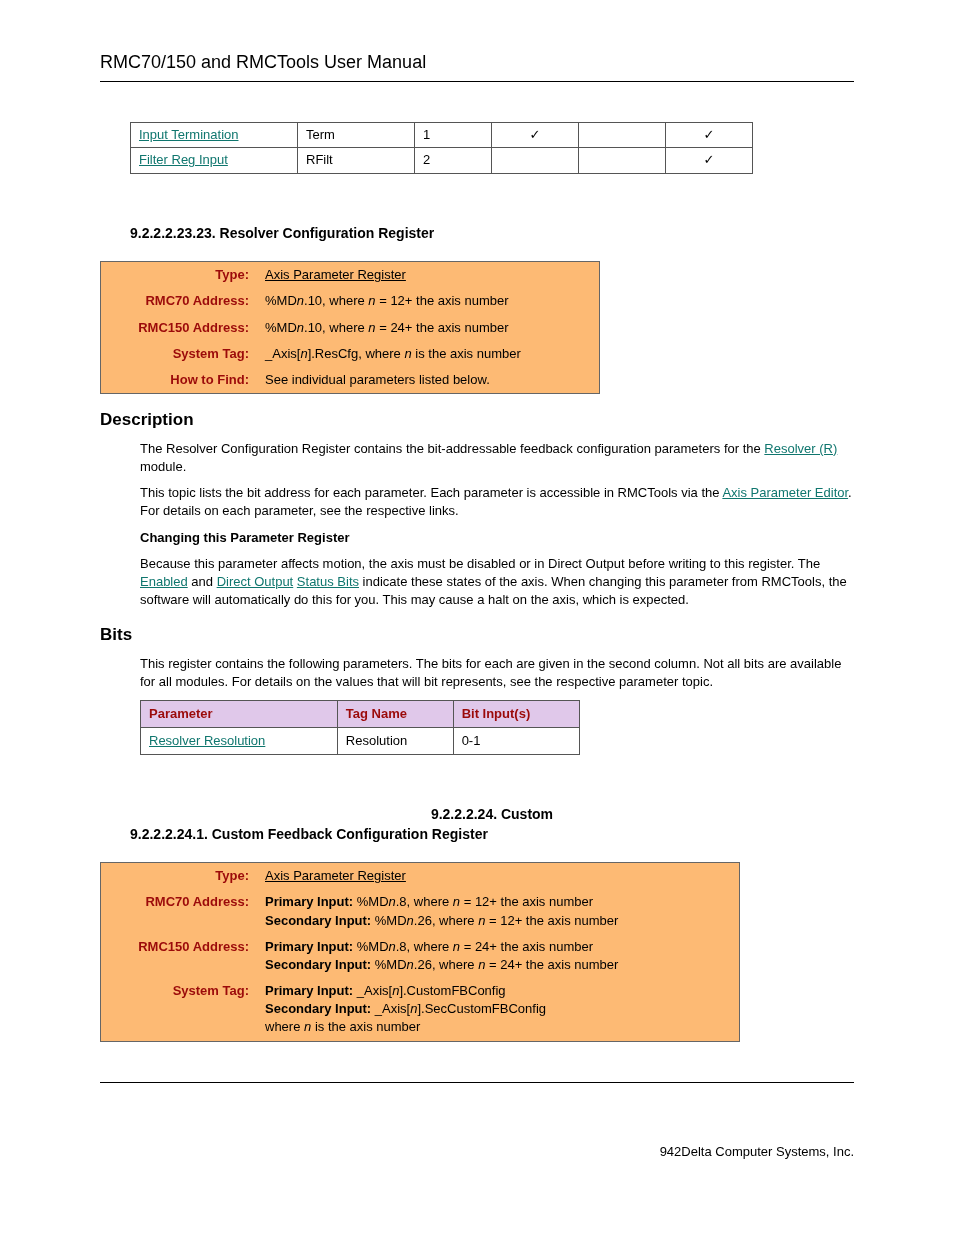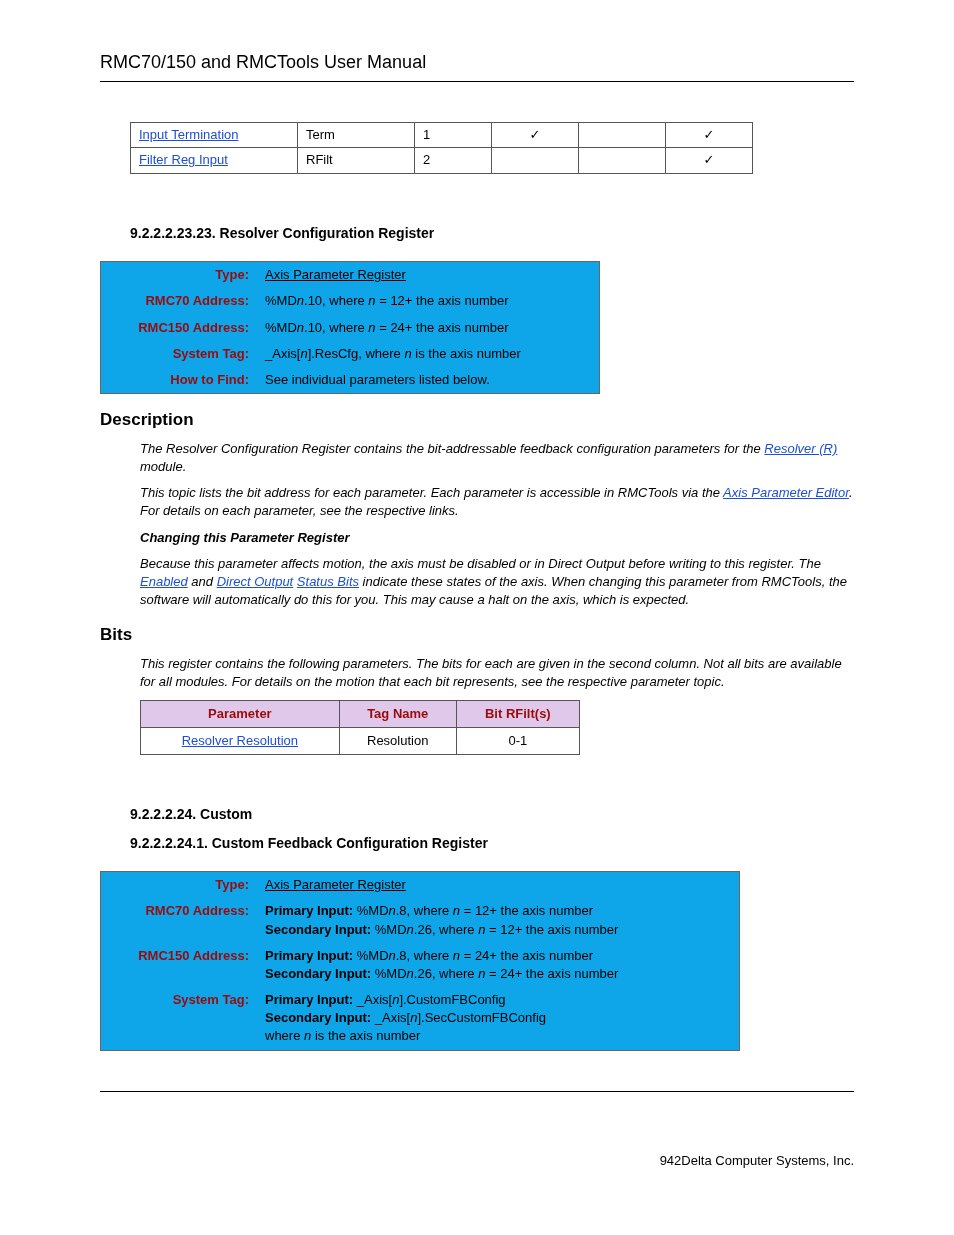--- a/index.html
+++ b/index.html
@@ -33,29 +33,29 @@
     padding: 3px 8px;
     font-size: 13px;
     vertical-align: middle;
   }
   .small-table td:nth-child(1){ width: 150px; }
   .small-table td:nth-child(2){ width: 100px; }
   .small-table td:nth-child(3){ width: 60px; text-align: left;}
   .small-table td:nth-child(4){ width: 70px; text-align: center;}
   .small-table td:nth-child(5){ width: 70px; text-align: center;}
   .small-table td:nth-child(6){ width: 70px; text-align: center;}
-  .link { text-decoration: underline; color: #1d4ed8; }
+  .link { text-decoration: underline; color: #0f766e; }
   .check { font-family: "Segoe UI Symbol", sans-serif; }
   h3.section-num {
     font-size: 14px;
     font-weight: bold;
     margin: 50px 0 18px 30px;
   }
   .yellow-box {
-    background: #0ea5e9;
+    background: #fdba74;
     border: 1px solid #666;
     border-collapse: collapse;
     margin-left: 0;
     width: 500px;
   }
   .yellow-box td {
     padding: 4px 8px;
     font-size: 13px;
     vertical-align: top;
   }
@@ -64,32 +64,32 @@
     font-weight: bold;
     color: #9b0a0a;
     width: 140px;
     white-space: nowrap;
   }
   .yellow-box2 { width: 640px; }
   .blue-link { text-decoration: underline; color: #000; }
   .italic { font-style: italic; }
   .bold { font-weight: bold; }
   .desc-h { font-weight: bold; font-size: 17px; margin: 14px 0 6px 0; }
-  .indent { margin-left: 40px; font-style: italic; }
+  .indent { margin-left: 40px; }
   .para { margin: 8px 0; font-size: 13px; }
   .bits-table {
     border-collapse: collapse;
     margin-left: 40px;
     width: 440px;
   }
   .bits-table th, .bits-table td {
     border: 1px solid #555;
     padding: 4px 8px;
     font-size: 13px;
-    text-align: center;
+    text-align: left;
     vertical-align: top;
   }
   .bits-table th {
     background: #e0c8ea;
     color: #9b0a0a;
     font-weight: bold;
   }
   .footer {
     display: flex;
     justify-content: flex-end;
@@ -159,39 +159,39 @@
 <div class="desc-h">Description</div>
 <div class="indent">
   <p class="para"><span>The Resolver Configuration Register contains the bit-addressable feedback configuration parameters for the </span><span class="link">Resolver (R)</span><span> module.</span></p>
   <p class="para"><span>This topic lists the bit address for each parameter. Each parameter is accessible in RMCTools via the </span><span class="link">Axis Parameter Editor</span><span>. For details on each parameter, see the respective links.</span></p>
   <div class="bold para">Changing this Parameter Register</div>
   <p class="para"><span>Because this parameter affects motion, the axis must be disabled or in Direct Output before writing to this register. The </span><span class="link">Enabled</span><span> and </span><span class="link">Direct Output</span><span> </span><span class="link">Status Bits</span><span> indicate these states of the axis. When changing this parameter from RMCTools, the software will automatically do this for you. This may cause a halt on the axis, which is expected.</span></p>
 </div>
 
 <div class="desc-h">Bits</div>
 <div class="indent">
-  <p class="para">This register contains the following parameters. The bits for each are given in the second column. Not all bits are available for all modules. For details on the motion that each bit represents, see the respective parameter topic.</p>
+  <p class="para">This register contains the following parameters. The bits for each are given in the second column. Not all bits are available for all modules. For details on the values that will bit represents, see the respective parameter topic.</p>
 </div>
 
 <table class="bits-table">
   <tbody>
       <tr>
     <th>Parameter</th>
     <th>Tag Name</th>
-    <th>Bit RFilt(s)</th>
+    <th>Bit Input(s)</th>
   </tr>
   <tr>
     <td><span class="link">Resolver Resolution</span></td>
     <td>Resolution</td>
     <td>0-1</td>
   </tr>
 </tbody>
   </table>
 
-<h3 class="section-num" style="margin-bottom:9px;">9.2.2.2.24. Custom</h3>
+<h3 class="section-num" style="margin-bottom:0;text-align:center;">9.2.2.2.24. Custom</h3>
 <h3 class="section-num" style="margin-top:0;">9.2.2.2.24.1. Custom Feedback Configuration Register</h3>
 
 <table class="yellow-box yellow-box2">
   <tbody>
       <tr>
     <td class="label">Type:</td>
     <td><span class="blue-link">Axis Parameter Register</span></td>
   </tr>
   <tr>
     <td class="label">RMC70 Address:</td>

